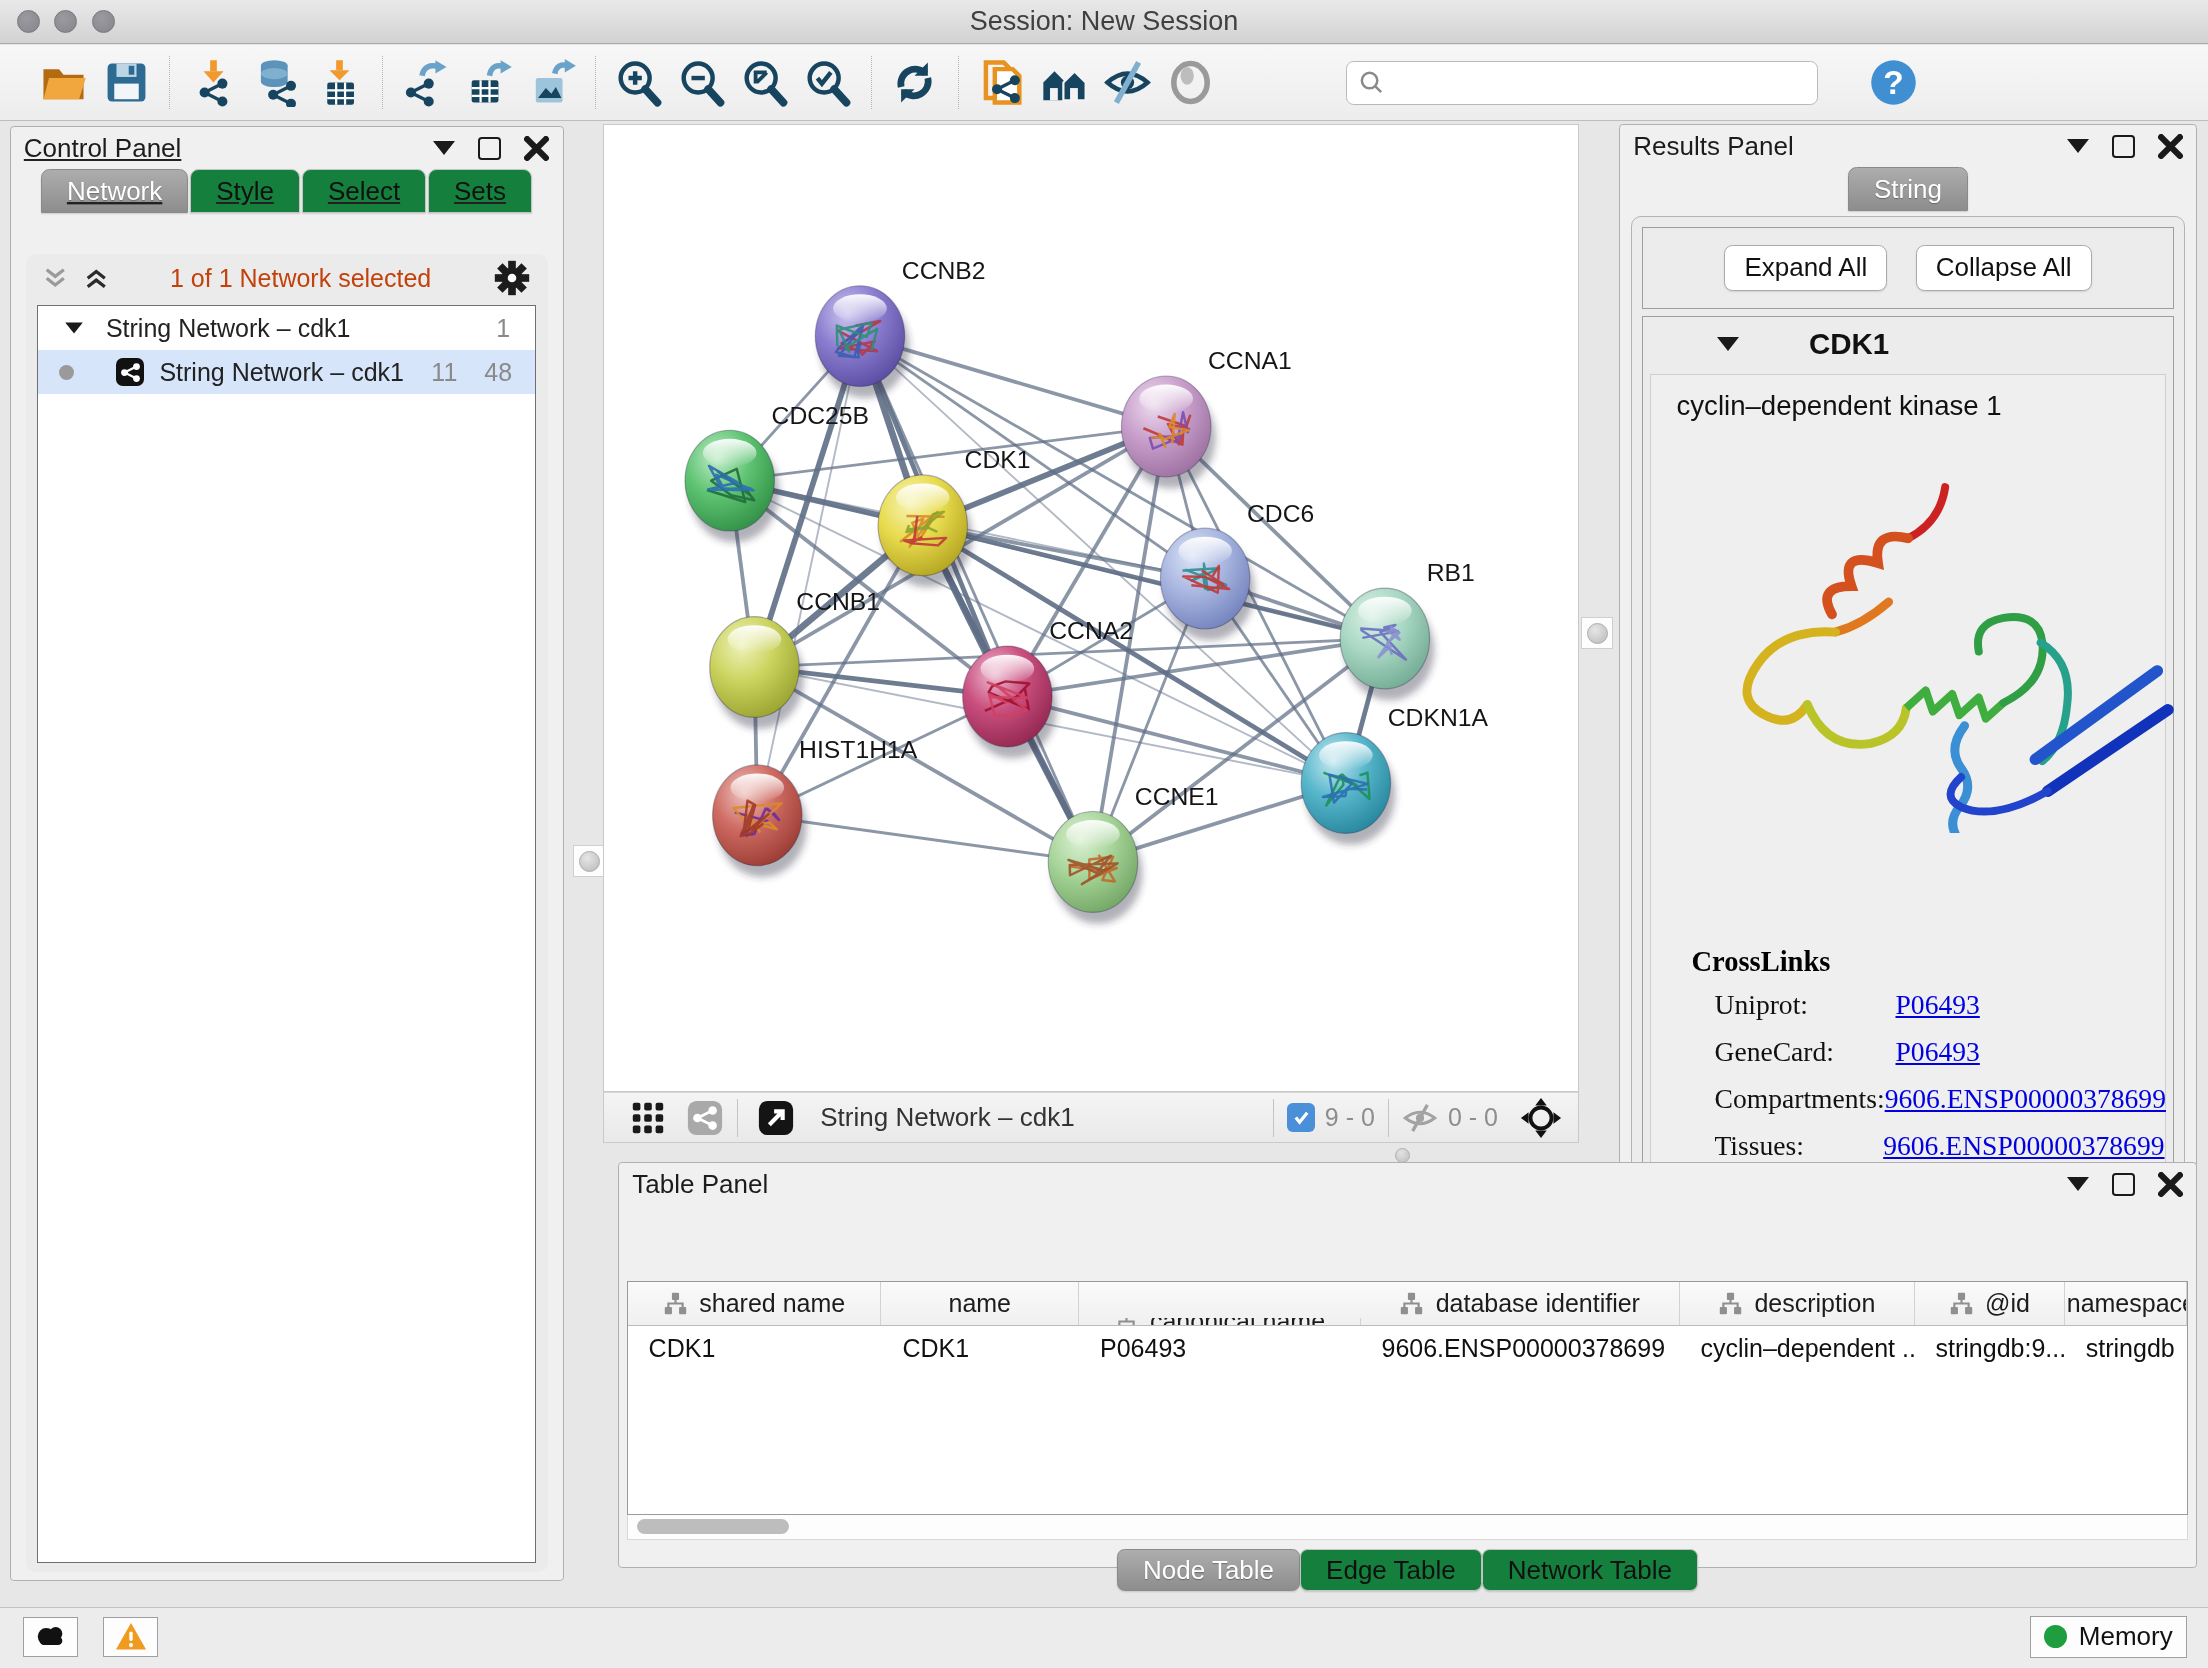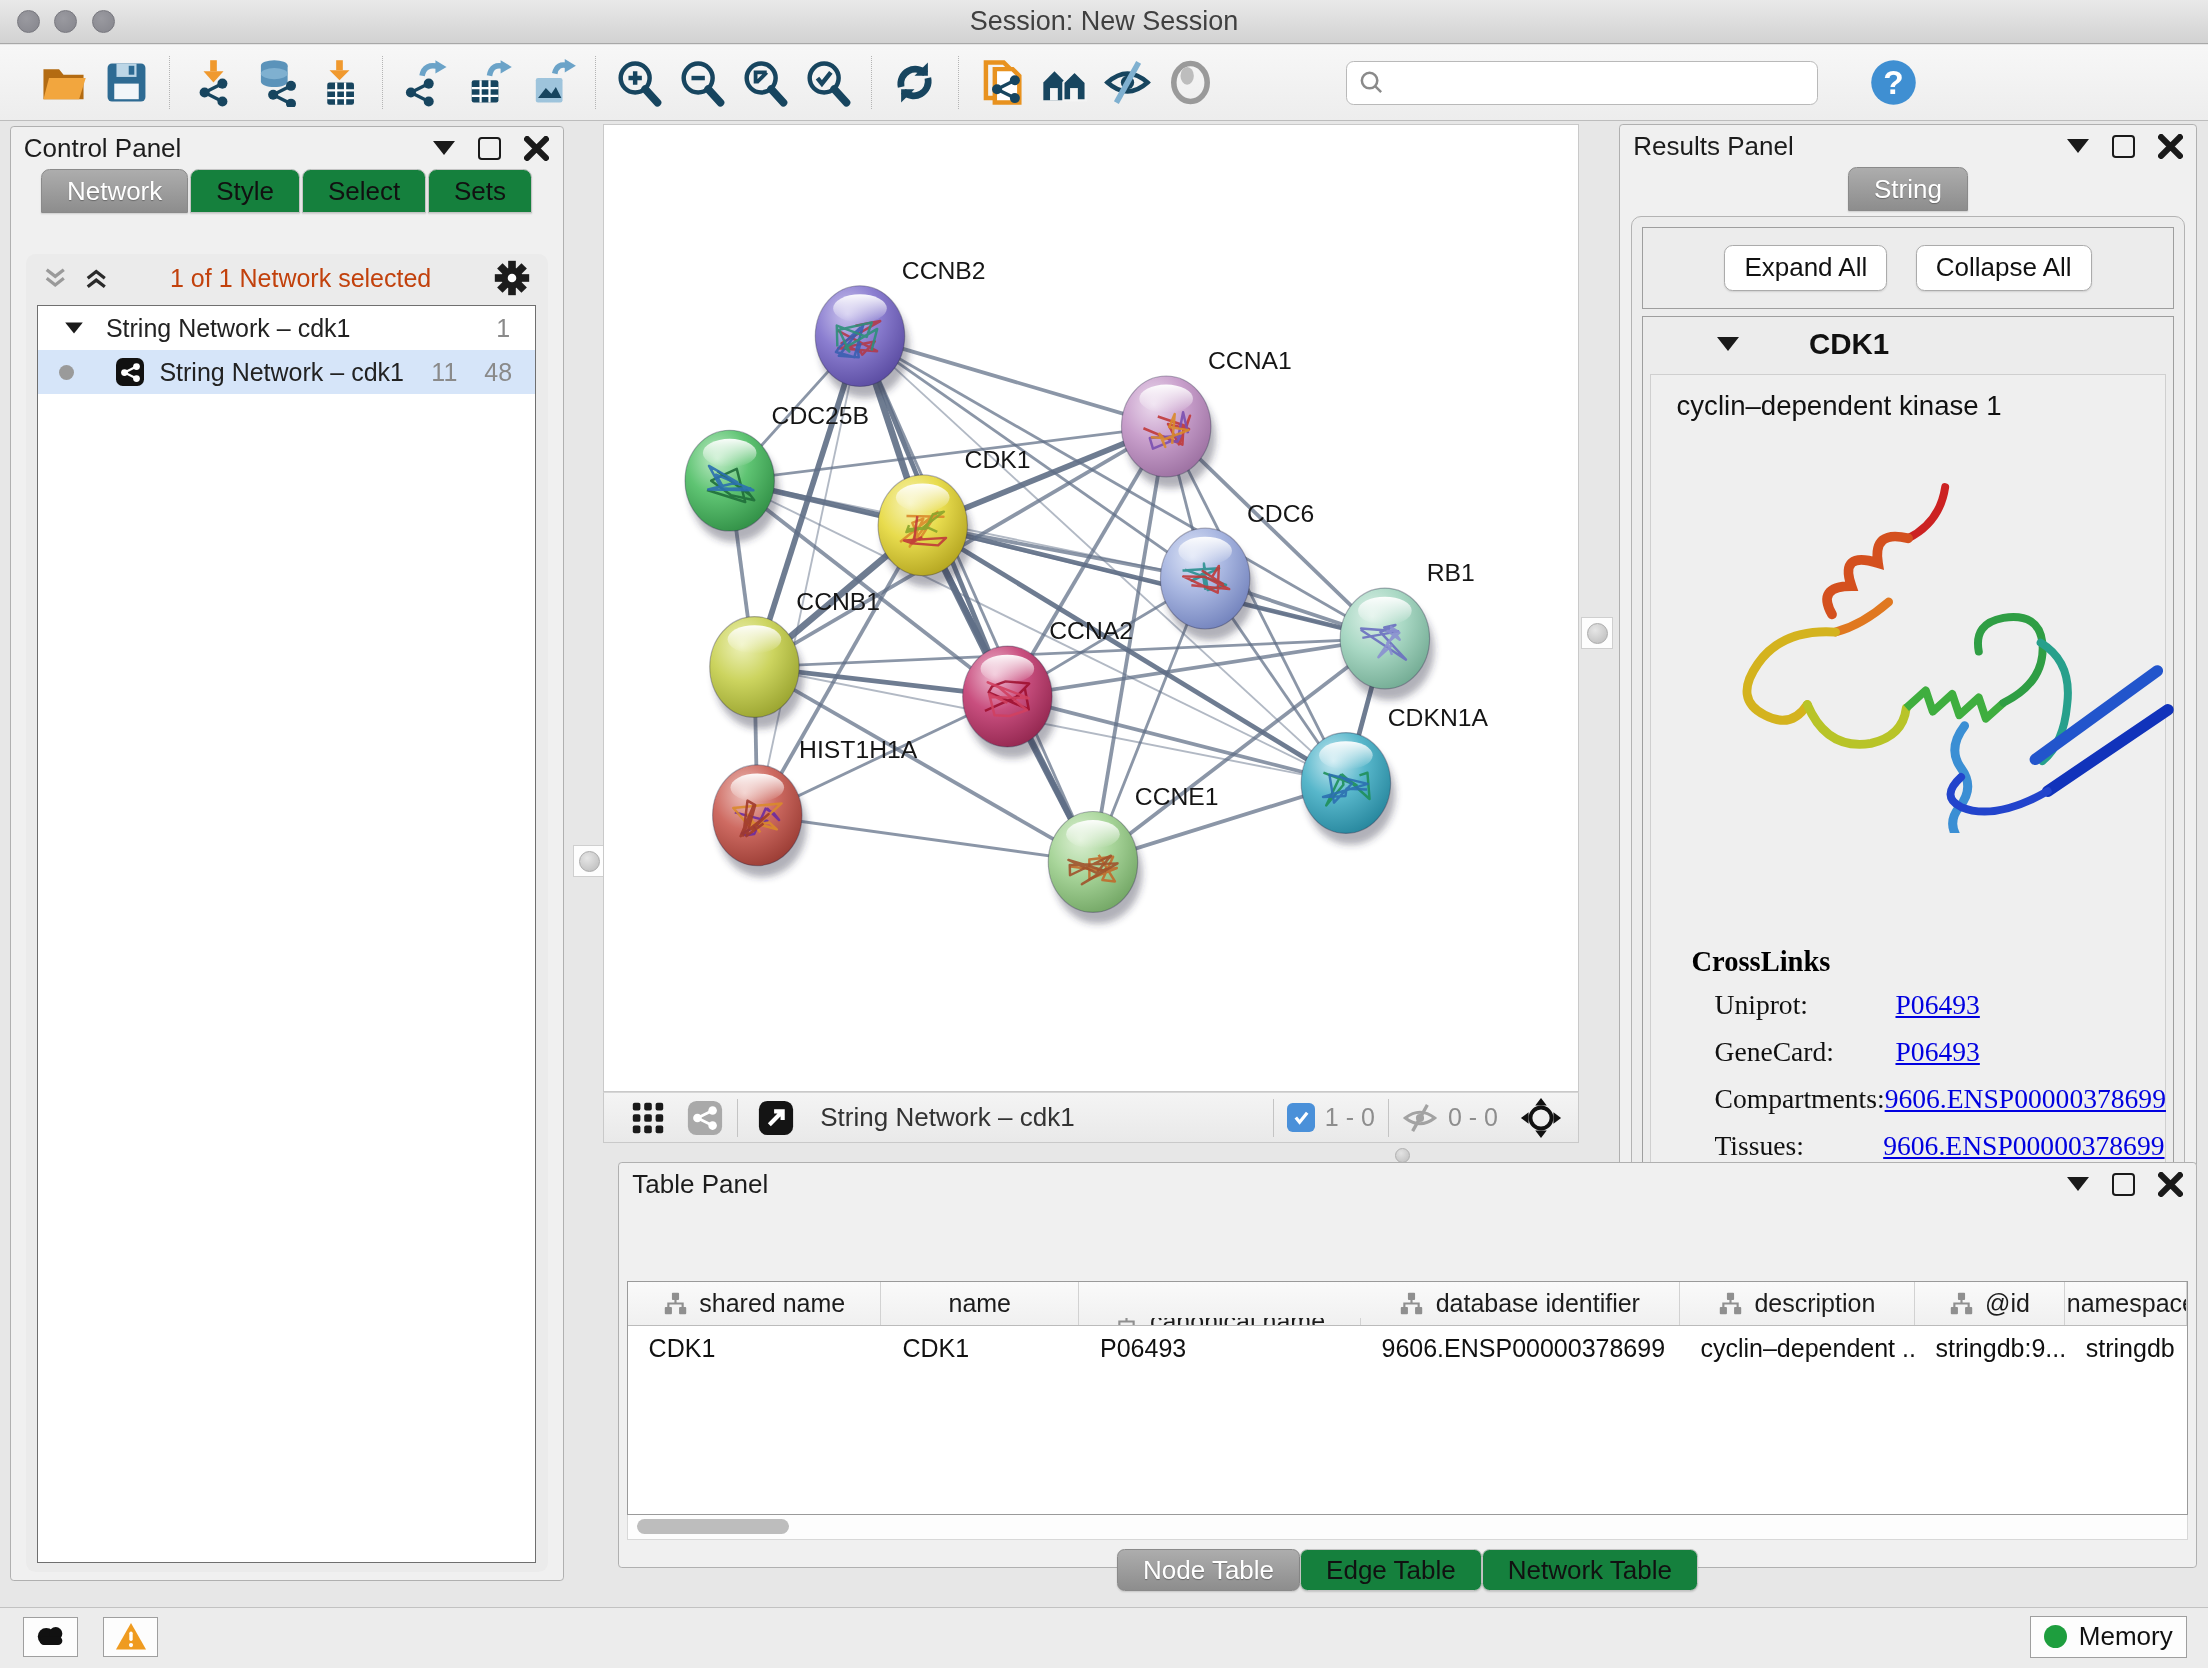--- a/index.html
+++ b/index.html
@@ -36,21 +36,21 @@
   .sq { width:23px; height:23px; border:2.9px solid #1a1a1a; border-radius:3.8px; }
   .x-icon { font-size:0; } .x-icon svg{width:25px;height:25px;}
 
   .tabbar { display:flex; justify-content:center; gap:1.9px; position:relative; z-index:3; }
   .tab { height:44px; padding:0 25px; display:flex; align-items:center; justify-content:center;
     font-size:26px; background:#15803d; border:1px solid #c4c4c4; border-radius:8.6px 8.6px 0 0; color:#111;
     box-shadow:0 1px 1.9px rgba(0,0,0,.15); }
   .tab.sel { background:linear-gradient(#adadad,#8d8d8d); color:#fff; border-color:#8a8a8a; text-shadow:0 1px 1px rgba(0,0,0,.3); }
 
   
-  #control-panel { left:9.5px; top:126px; width:554px; height:1455px; }
+  #control-panel { left:9.5px; top:126px; width:554px; height:1455px;text-decoration:underline; }
   .cp-box { position:absolute; left:15px; right:15px; top:127px; bottom:7.6px; background:#ebebeb; border-radius:9.5px; }
   .cp-subhdr { height:48px; display:flex; align-items:center; padding:0 15px; }
   .cp-subhdr .label { flex:1; text-align:center; font-size:25px; color:#c2410c; }
   .cp-list { position:absolute; left:11.4px; right:11.4px; top:51px; bottom:9.5px; background:#fff; border:1.9px solid #6f6f6f; }
   .tree-row { height:44px; display:flex; align-items:center; font-size:25px; }
   .tree-row .count { color:#8a8a8a; }
   .tree-row.child { background:#d6e5f9; }
   .dot { width:15px; height:15px; border-radius:50%; background:#9a9a9a; }
   .badge { width:28.5px; height:28.5px; border-radius:6.7px; background:#111; display:flex; align-items:center; justify-content:center; }
 
@@ -614,21 +614,21 @@
     <path d="M13 27 L27 13 M18 13h9v9" stroke="#fff" stroke-width="4.4" fill="none"></path>
   </svg>
   <span class="name">String Network – cdk1</span>
   <span style="margin-left:auto"></span>
   <span class="st-sep"></span>
   <span class="checkbox">
     <svg width="19" height="19" viewBox="0 0 20 20">
         <path d="M4 10l4 5 8-10" stroke="#fff" stroke-width="3.4" fill="none"></path>
       </svg>
   </span>
-  <span class="st-count">1 - 0</span>
+  <span class="st-count">9 - 0</span>
   <span class="st-sep"></span>
   <svg width="36" height="36" viewBox="0 0 44 44">
     <path d="M4 22 Q22 8 40 22 Q22 36 4 22z" fill="none" stroke="#a2a2a2" stroke-width="3.6"></path>
     <circle cx="22" cy="22" r="5" fill="#a2a2a2"></circle>
     <path d="M13 38 L31 6" stroke="#a2a2a2" stroke-width="4"></path>
   </svg>
   <span class="st-count">0 - 0</span>
   <svg width="44" height="44" viewBox="0 0 46 46" style="margin:0 15px 0 21px">
     <circle cx="23" cy="23" r="11" stroke="#111" stroke-width="4" fill="none"></circle>
     <path d="M23 2l6 8h-12z M23 44l6-8h-12z M2 23l8-6v12z M44 23l-8-6v12z" fill="#111"></path>

